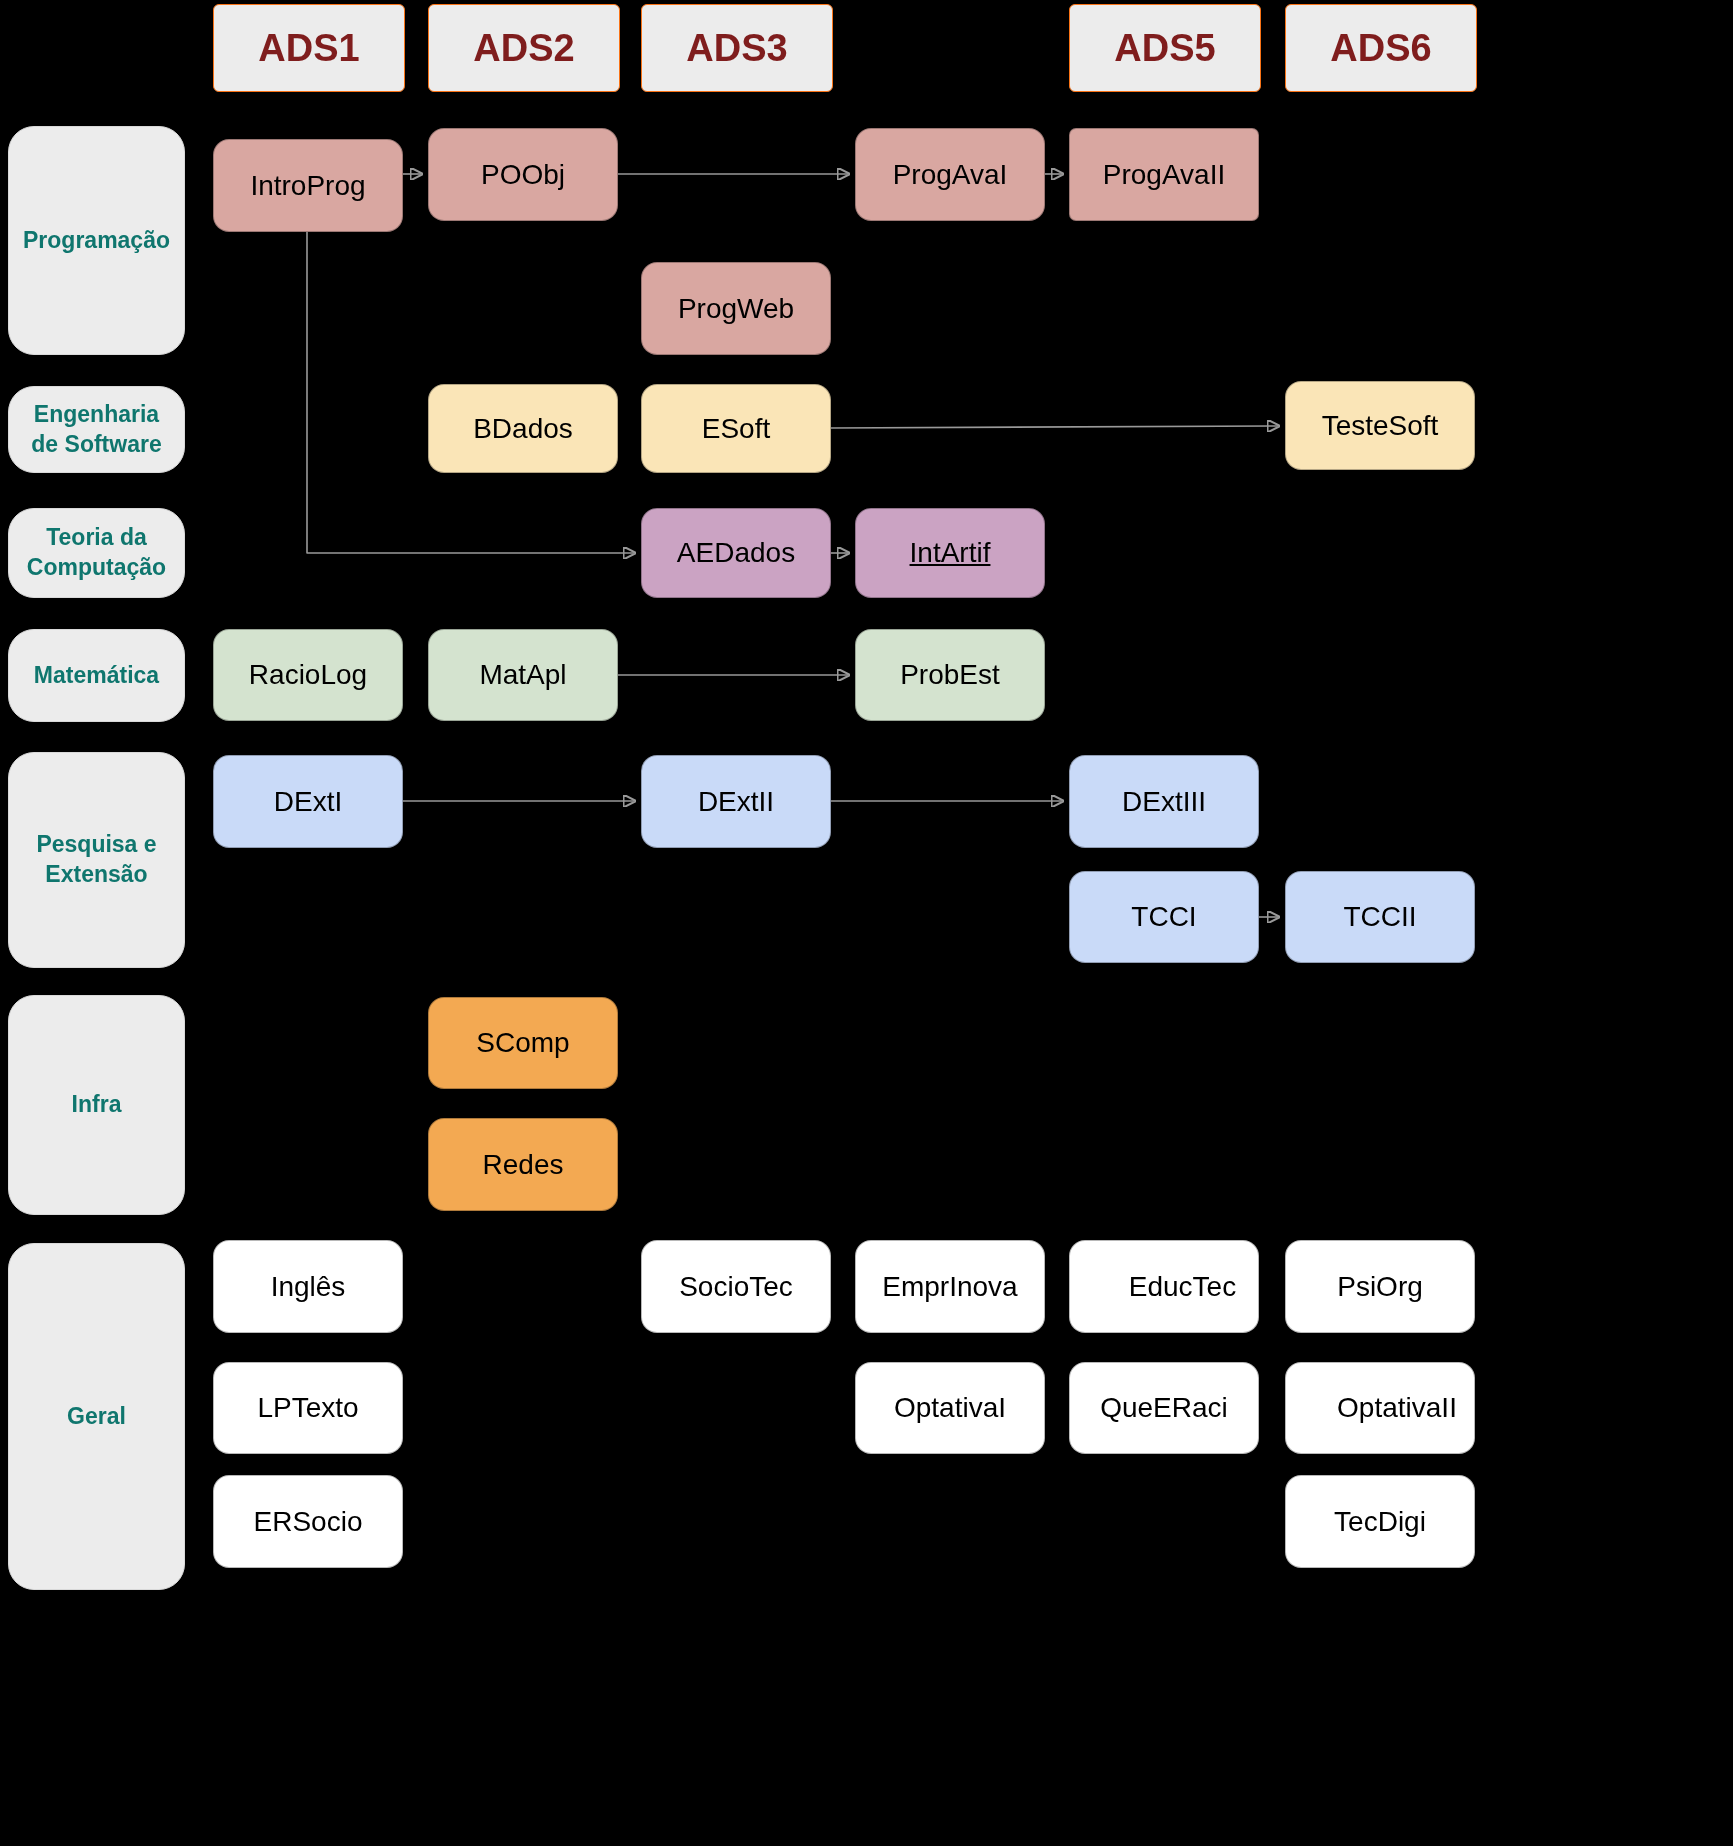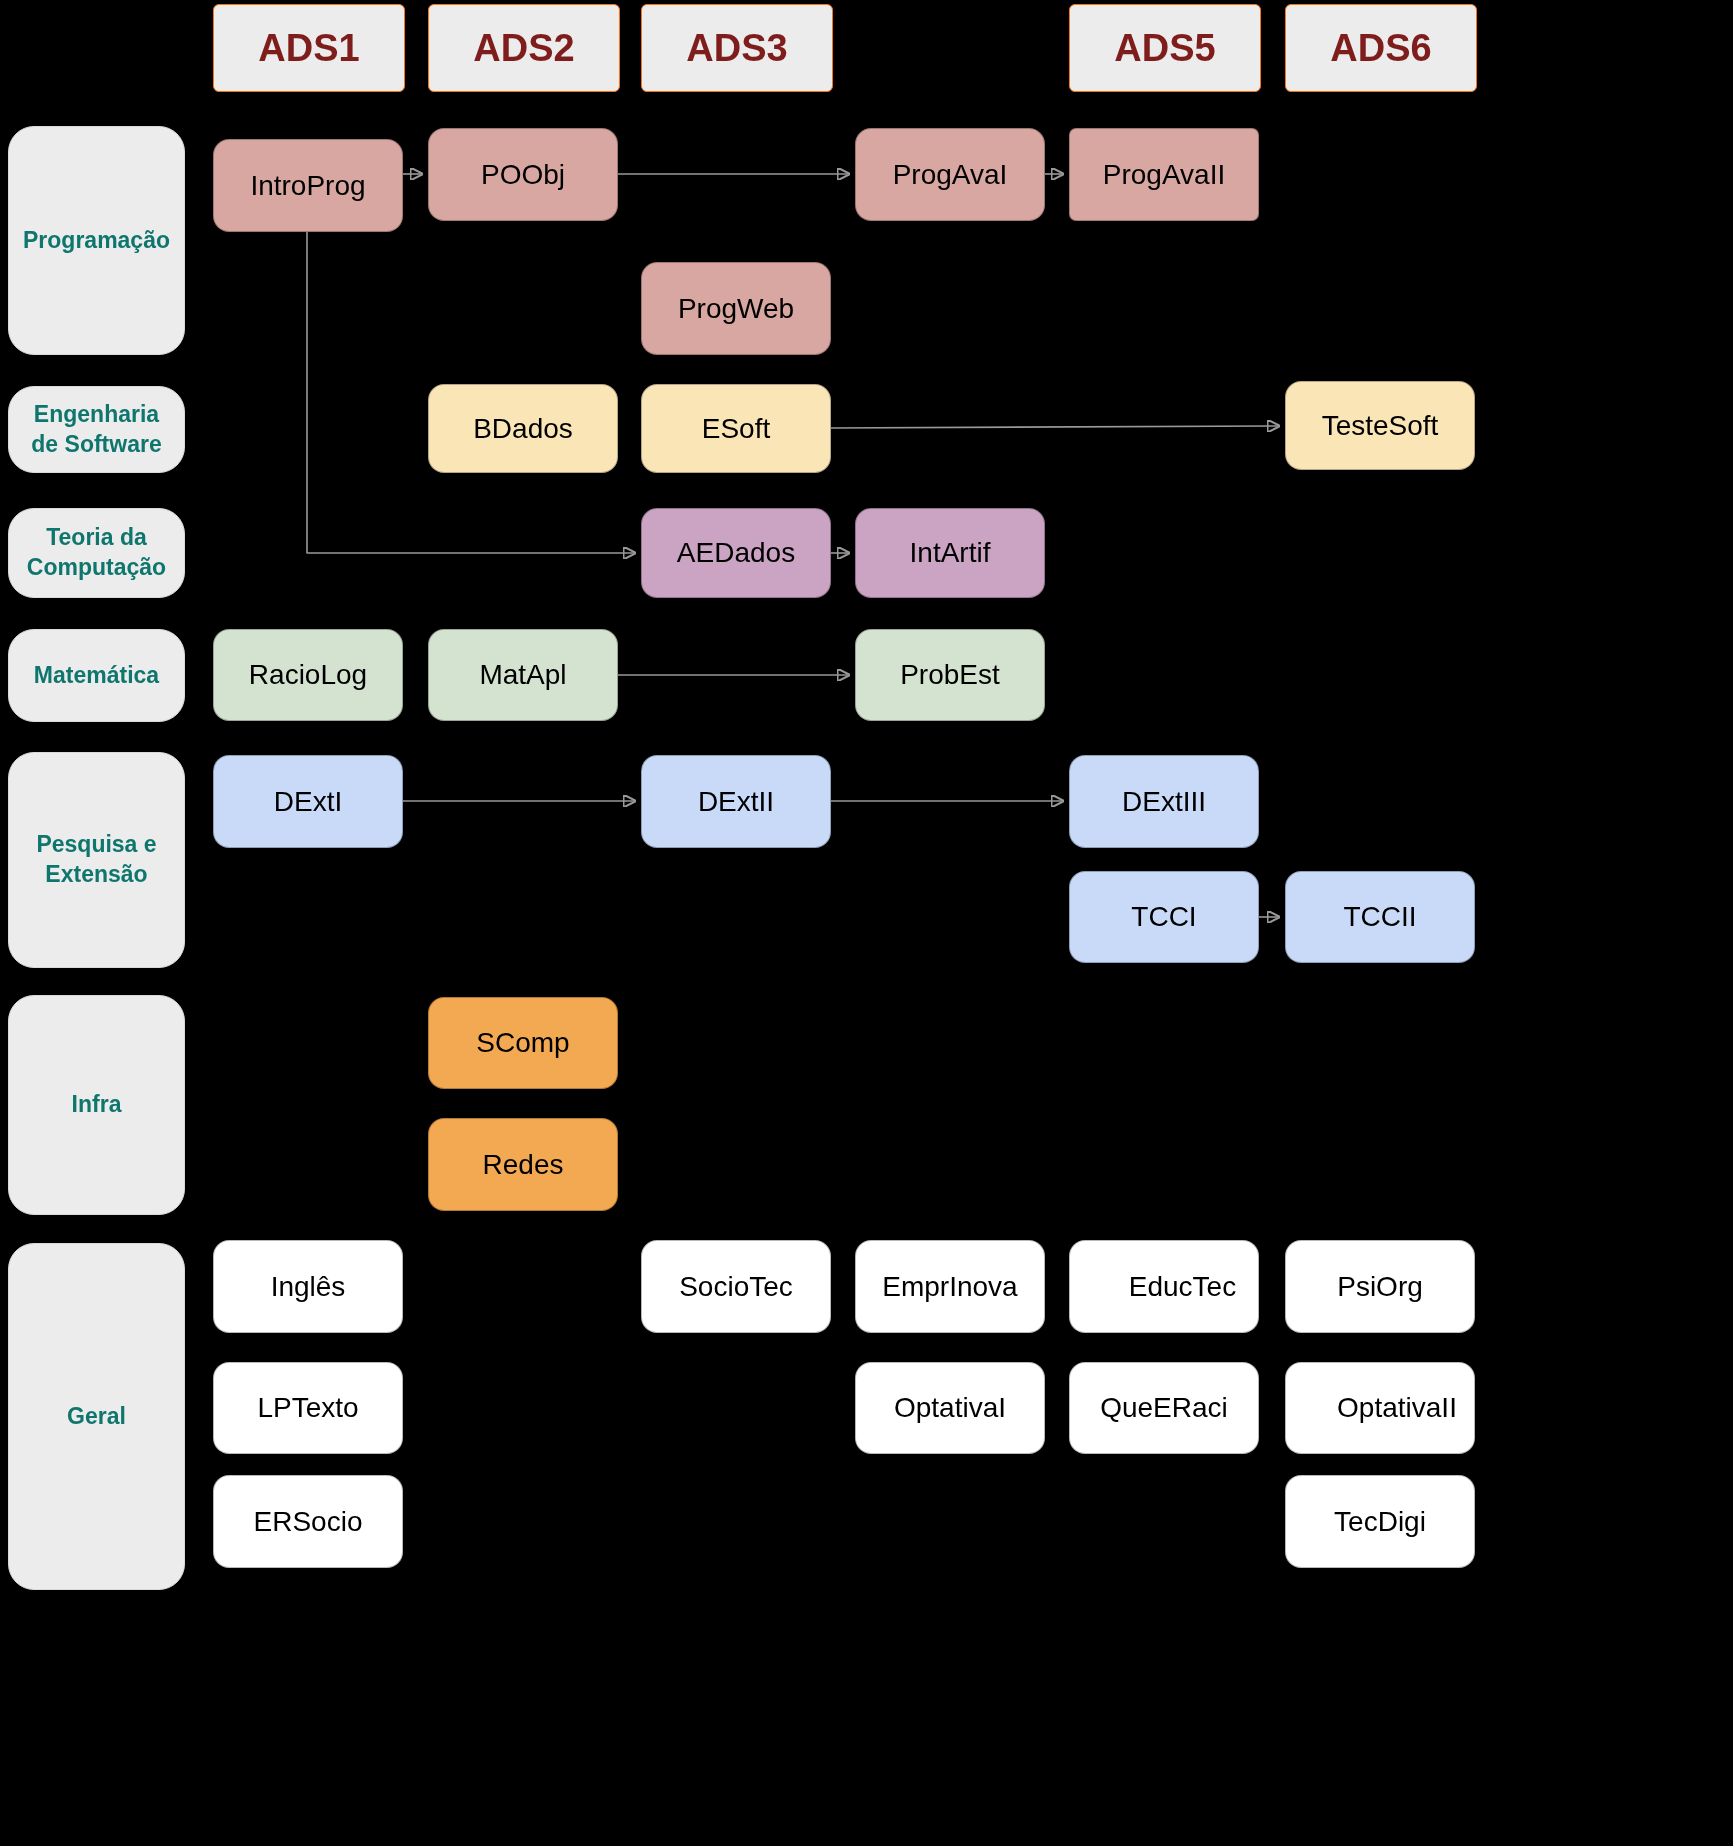--- a/index.html
+++ b/index.html
@@ -82,21 +82,21 @@
   <div class="node" style="left: 428px; top: 128px; width: 190px; height: 93px; background: rgb(217, 167, 161);">POObj</div>
   <div class="node" style="left: 855px; top: 128px; width: 190px; height: 93px; background: rgb(217, 167, 161);">ProgAvaI</div>
   <div class="node" style="left: 1069px; top: 128px; width: 190px; height: 93px; background: rgb(217, 167, 161); border-radius: 7px;">ProgAvaII</div>
   <div class="node" style="left: 641px; top: 262px; width: 190px; height: 93px; background: rgb(217, 167, 161);">ProgWeb</div>
 
   <div class="node" style="left: 428px; top: 384px; width: 190px; height: 89px; background: rgb(250, 229, 183);">BDados</div>
   <div class="node" style="left: 641px; top: 384px; width: 190px; height: 89px; background: rgb(250, 229, 183);">ESoft</div>
   <div class="node" style="left: 1285px; top: 381px; width: 190px; height: 89px; background: rgb(250, 229, 183);">TesteSoft</div>
 
   <div class="node" style="left: 641px; top: 508px; width: 190px; height: 90px; background: rgb(203, 163, 195);">AEDados</div>
-  <div class="node" style="left: 855px; top: 508px; width: 190px; height: 90px; background: rgb(203, 163, 195);">IntArtif</div>
+  <div class="node" style="left: 855px; top: 508px; width: 190px; height: 90px; background: rgb(203, 163, 195); text-decoration: underline;">IntArtif</div>
 
   <div class="node" style="left: 213px; top: 629px; width: 190px; height: 92px; background: rgb(212, 227, 207);">RacioLog</div>
   <div class="node" style="left: 428px; top: 629px; width: 190px; height: 92px; background: rgb(212, 227, 207);">MatApl</div>
   <div class="node" style="left: 855px; top: 629px; width: 190px; height: 92px; background: rgb(212, 227, 207);">ProbEst</div>
 
   <div class="node" style="left: 213px; top: 755px; width: 190px; height: 93px; background: rgb(201, 218, 248);">DExtI</div>
   <div class="node" style="left: 641px; top: 755px; width: 190px; height: 93px; background: rgb(201, 218, 248);">DExtII</div>
   <div class="node" style="left: 1069px; top: 755px; width: 190px; height: 93px; background: rgb(201, 218, 248);">DExtIII</div>
   <div class="node" style="left: 1069px; top: 871px; width: 190px; height: 92px; background: rgb(201, 218, 248);">TCCI</div>
   <div class="node" style="left: 1285px; top: 871px; width: 190px; height: 92px; background: rgb(201, 218, 248);">TCCII</div>

